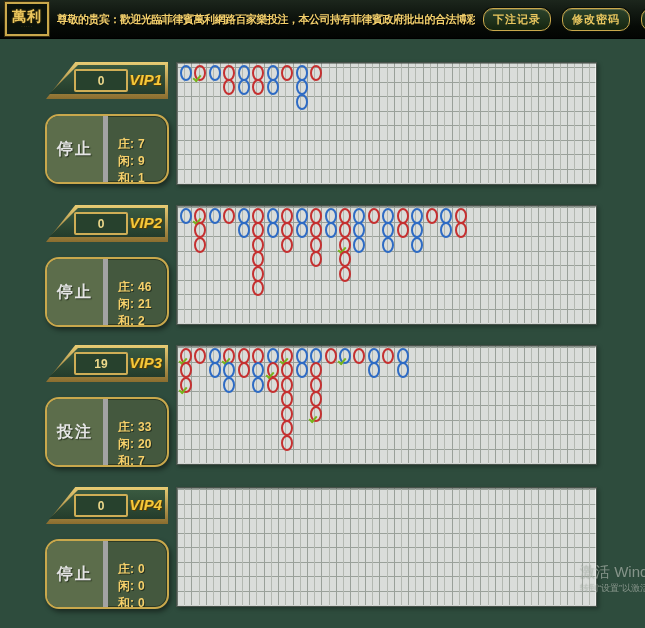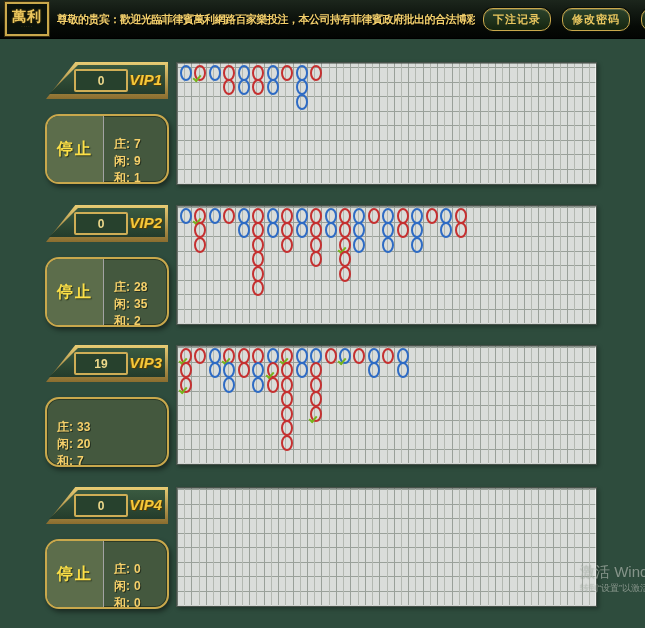--- a/index.html
+++ b/index.html
@@ -53,22 +53,22 @@
   .vip-label{position:absolute;right:6px;top:9px;
     font-size:15px;font-weight:bold;font-style:italic;letter-spacing:0;
     color:#f6c93a;text-shadow:1px 1px 0 #4d3a0a, -1px 0 0 #7a5c12;}
   
   .status-panel{position:absolute;left:0;top:52px;width:124px;height:70px;
     border:2px solid var(--gold);border-radius:14px;overflow:hidden;
     background:#44583e;display:flex;box-sizing:border-box;
     box-shadow:2px 3px 5px rgba(0,0,0,.45), inset 0 0 0 1px #2c3a26;}
   .status-side{width:56px;flex:0 0 auto;background:#5c6d4b;
     display:flex;align-items:center;justify-content:center;
-    border-right:1px solid #a3a3a3;
-    color:#fde047;font-size:16px;font-weight:bold;letter-spacing:2px;
+    border-right:5px solid #a3a3a3;
+    color:#e5e5e5;font-size:16px;font-weight:bold;letter-spacing:2px;
     text-shadow:1px 1px 1px #2a3520;}
   .stats-side{flex:1;display:flex;flex-direction:column;justify-content:space-evenly;
     padding:20px 0 4px 10px;}
   .stat-row{color:#f6d06a;font-size:12px;font-weight:bold;text-shadow:1px 1px 0 #243020;}
   .stat-row .val{margin-left:4px;}
   
   .road{position:absolute;left:176px;top:0;width:421px;
     background:
       repeating-linear-gradient(90deg,#99a099 0,#99a099 1px,transparent 1px,transparent 14.45px),
       repeating-linear-gradient(90deg,#b3b8b1 0,#b3b8b1 1px,transparent 1px,transparent 7.225px),
@@ -157,24 +157,24 @@
       <div class="tab">
         <div class="tab-outer"></div>
         <div class="tab-inner"></div>
         <div class="amount-box">0</div>
         <div class="vip-label">VIP2</div>
       </div>
       <div class="status-panel">
         <div class="status-side">停止</div>
         <div class="stats-side">
           <div class="stat-row">
-            <span>庄:</span><span class="val">28</span>
-          </div>
-          <div class="stat-row">
-            <span>闲:</span><span class="val">35</span>
+            <span>庄:</span><span class="val">46</span>
+          </div>
+          <div class="stat-row">
+            <span>闲:</span><span class="val">21</span>
           </div>
           <div class="stat-row">
             <span>和:</span><span class="val">2</span>
           </div>
         </div>
       </div>
     </div>
     <div class="road" style="height: 120px;">
         <div class="circle player" style="left: 3px; top: 2px;"></div>
         <div class="circle banker" style="left: 17.45px; top: 2px;">
@@ -233,20 +233,21 @@
   </section>
     <section class="table-group" style="top: 345px; height: 120px;">
     <div class="left-col">
       <div class="tab">
         <div class="tab-outer"></div>
         <div class="tab-inner"></div>
         <div class="amount-box">19</div>
         <div class="vip-label">VIP3</div>
       </div>
       <div class="status-panel">
+        <div class="status-side">投注</div>
         <div class="stats-side">
           <div class="stat-row">
             <span>庄:</span><span class="val">33</span>
           </div>
           <div class="stat-row">
             <span>闲:</span><span class="val">20</span>
           </div>
           <div class="stat-row">
             <span>和:</span><span class="val">7</span>
           </div>

